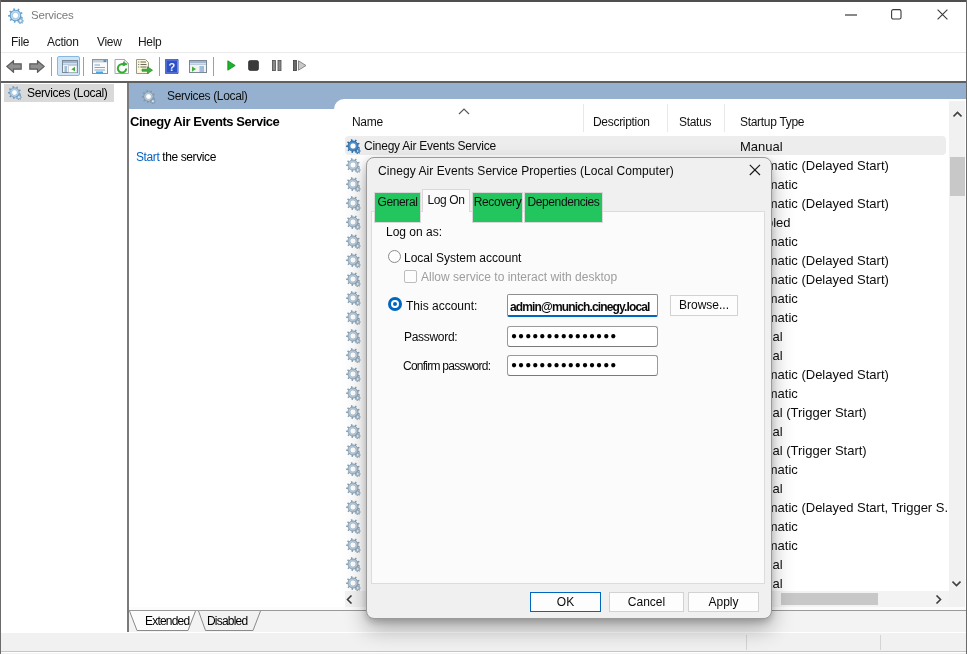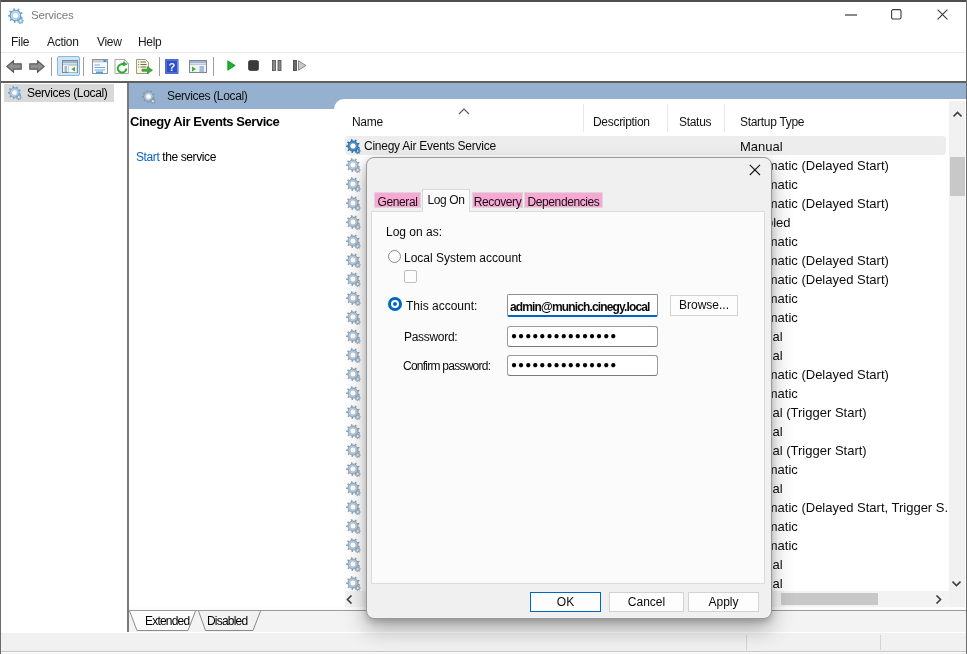--- a/index.html
+++ b/index.html
@@ -44,21 +44,21 @@
   #hsbthumb{left:781px;top:593px;width:97px;height:12px;background:#c8c8c8;}
   #sbcorner{left:949px;top:591px;width:16px;height:16px;background:#f1f1f1;}
   #statusbar{left:1px;top:632px;width:965px;height:19px;background:#f1f1f1;border-top:1px solid #fff;}
   .stsep{top:635px;width:1px;height:15px;background:#d4d4d4;}
   
   #dialog{left:366px;top:157px;width:404px;height:460px;background:#f0f0f0;
           border:1px solid #9a9a9a;border-radius:8px;
           box-shadow:0 10px 22px rgba(0,0,0,.30),0 3px 6px rgba(0,0,0,.18);}
   #dlgtitle{left:378px;top:164px;font-size:12px;letter-spacing:0.07px;color:#0a0a0a;}
   #dlgpage{left:371px;top:211px;width:394px;height:373px;background:#fbfbfb;border:1px solid #dcdcdc;box-sizing:border-box;}
-  .dtab{position:absolute;top:192px;height:16px;background:#f9a8d4;border:1px solid #d9d9d9;
+  .dtab{position:absolute;top:192px;height:31px;background:#22c55e;border:1px solid #d9d9d9;
         box-sizing:border-box;font-size:12px;text-align:center;color:#111;letter-spacing:-0.4px;}
   #tabLogOn{background:#fbfbfb;top:189px;height:23px;border-bottom:none;z-index:3;}
   .dlabel{position:absolute;font-size:12px;color:#0a0a0a;}
   .dfield{position:absolute;background:#fff;box-sizing:border-box;}
   #fld1{left:507px;top:294px;width:151px;height:23px;border:1px solid #8f8f8f;
         border-bottom:2.5px solid #0067c0;border-radius:2px;}
   #fld2{left:507px;top:326px;width:151px;height:21px;border:1px solid #9a9a9a;
         border-bottom:1.5px solid #7a7a7a;border-radius:3px;}
   #fld3{left:507px;top:355px;width:151px;height:21px;border:1px solid #9a9a9a;
         border-bottom:1.5px solid #7a7a7a;border-radius:3px;}
@@ -955,34 +955,36 @@
   <div class="abs" style="left:207px;top:614px;font-size:12px;letter-spacing:-0.8px;">Disabled</div>
 
   <div class="abs" id="statusbar"></div>
   <div class="abs stsep" style="left:746px;"></div>
   <div class="abs stsep" style="left:880px;"></div>
   <div class="abs" id="botline"></div>
   <div class="abs" id="leftline"></div>
   <div class="abs" id="rightline"></div>
 
   <div class="abs" id="dialog"></div>
+  <div class="abs" id="dlgtitle">Cinegy Air Events Service Properties (Local Computer)</div>
   <svg class="abs" style="left:749px;top:164px;" width="12" height="12">
       <path d="M0.8 0.8 L11 11 M11 0.8 L0.8 11" stroke="#1a1a1a" stroke-width="1.15"></path>
     </svg>
   <div class="abs" id="dlgpage"></div>
   <div class="dtab" id="tabGeneral" style="left:374px;width:47px;line-height:18px;">General</div>
   <div class="dtab" id="tabLogOn" style="left:422px;width:48px;line-height:20px;">Log On</div>
   <div class="dtab" id="tabRecovery" style="left:472px;width:51px;line-height:18px;">Recovery</div>
   <div class="dtab" id="tabDeps" style="left:524px;width:79px;line-height:18px;">Dependencies</div>
 
   <div class="dlabel" style="left:386px;top:225px;">Log on as:</div>
 
   <div class="radio" id="radio1" style="left:388px;top:250px;"></div>
   <div class="dlabel" style="left:404px;top:251px;">Local System account</div>
   <div id="chk1" style="left:404px;top:270px;"></div>
+  <div class="dlabel" style="left:421px;top:270px;color:#9d9d9d;">Allow service to interact with desktop</div>
 
   <div class="radio" id="radio2" style="left:388px;top:297px;">
       <i></i>
     </div>
   <div class="dlabel" style="left:406px;top:299px;">This account:</div>
   <div class="dfield" id="fld1"></div>
   <div class="dlabel" style="left:510px;top:300px;letter-spacing:-0.85px;font-weight:bold;">admin@munich.cinegy.local</div>
   <div class="dbtn" style="left:670px;top:295px;width:68px;height:21px;line-height:19px;">Browse...</div>
 
   <div class="dlabel" style="left:404px;top:330px;letter-spacing:-0.3px;">Password:</div>

